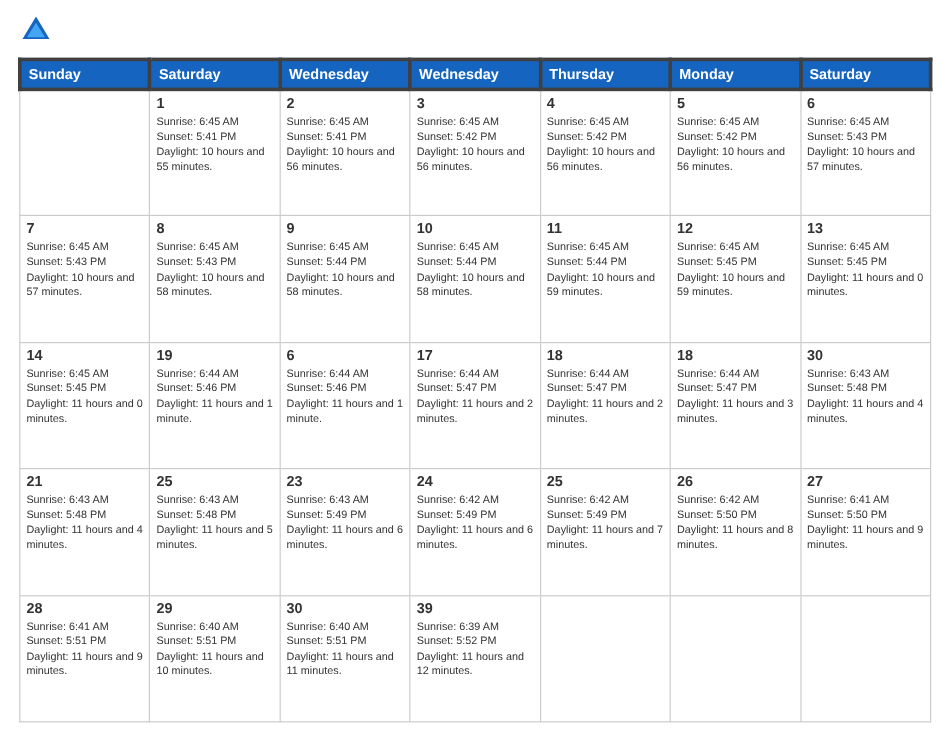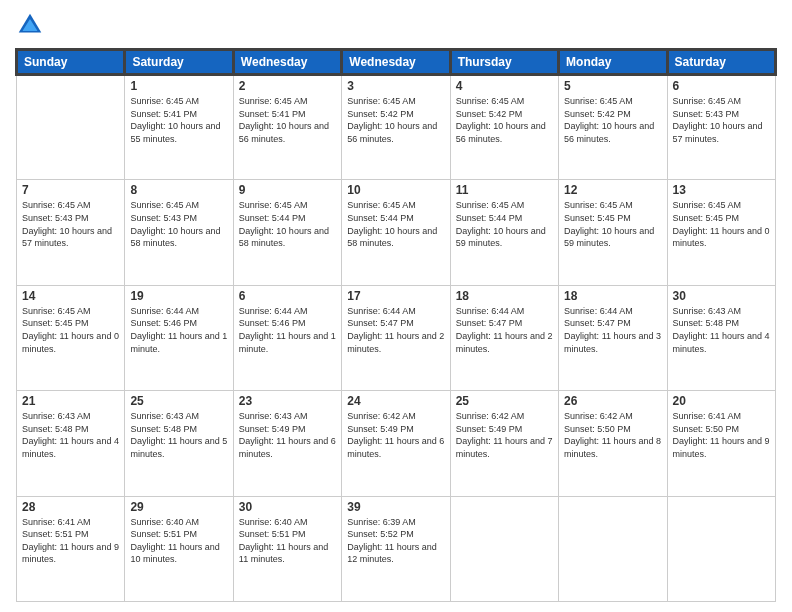--- a/index.html
+++ b/index.html
@@ -240,21 +240,21 @@
           </td>
           <td>
             <span class="day-number">25</span>
             <div class="day-info">Sunrise: 6:42 AM<br>Sunset: 5:49 PM<br>Daylight: 11 hours and 7 minutes.</div>
           </td>
           <td>
             <span class="day-number">26</span>
             <div class="day-info">Sunrise: 6:42 AM<br>Sunset: 5:50 PM<br>Daylight: 11 hours and 8 minutes.</div>
           </td>
           <td>
-            <span class="day-number">20</span>
+            <span class="day-number">27</span>
             <div class="day-info">Sunrise: 6:41 AM<br>Sunset: 5:50 PM<br>Daylight: 11 hours and 9 minutes.</div>
           </td>
         </tr>
         <tr>
           <td>
             <span class="day-number">28</span>
             <div class="day-info">Sunrise: 6:41 AM<br>Sunset: 5:51 PM<br>Daylight: 11 hours and 9 minutes.</div>
           </td>
           <td>
             <span class="day-number">29</span>

